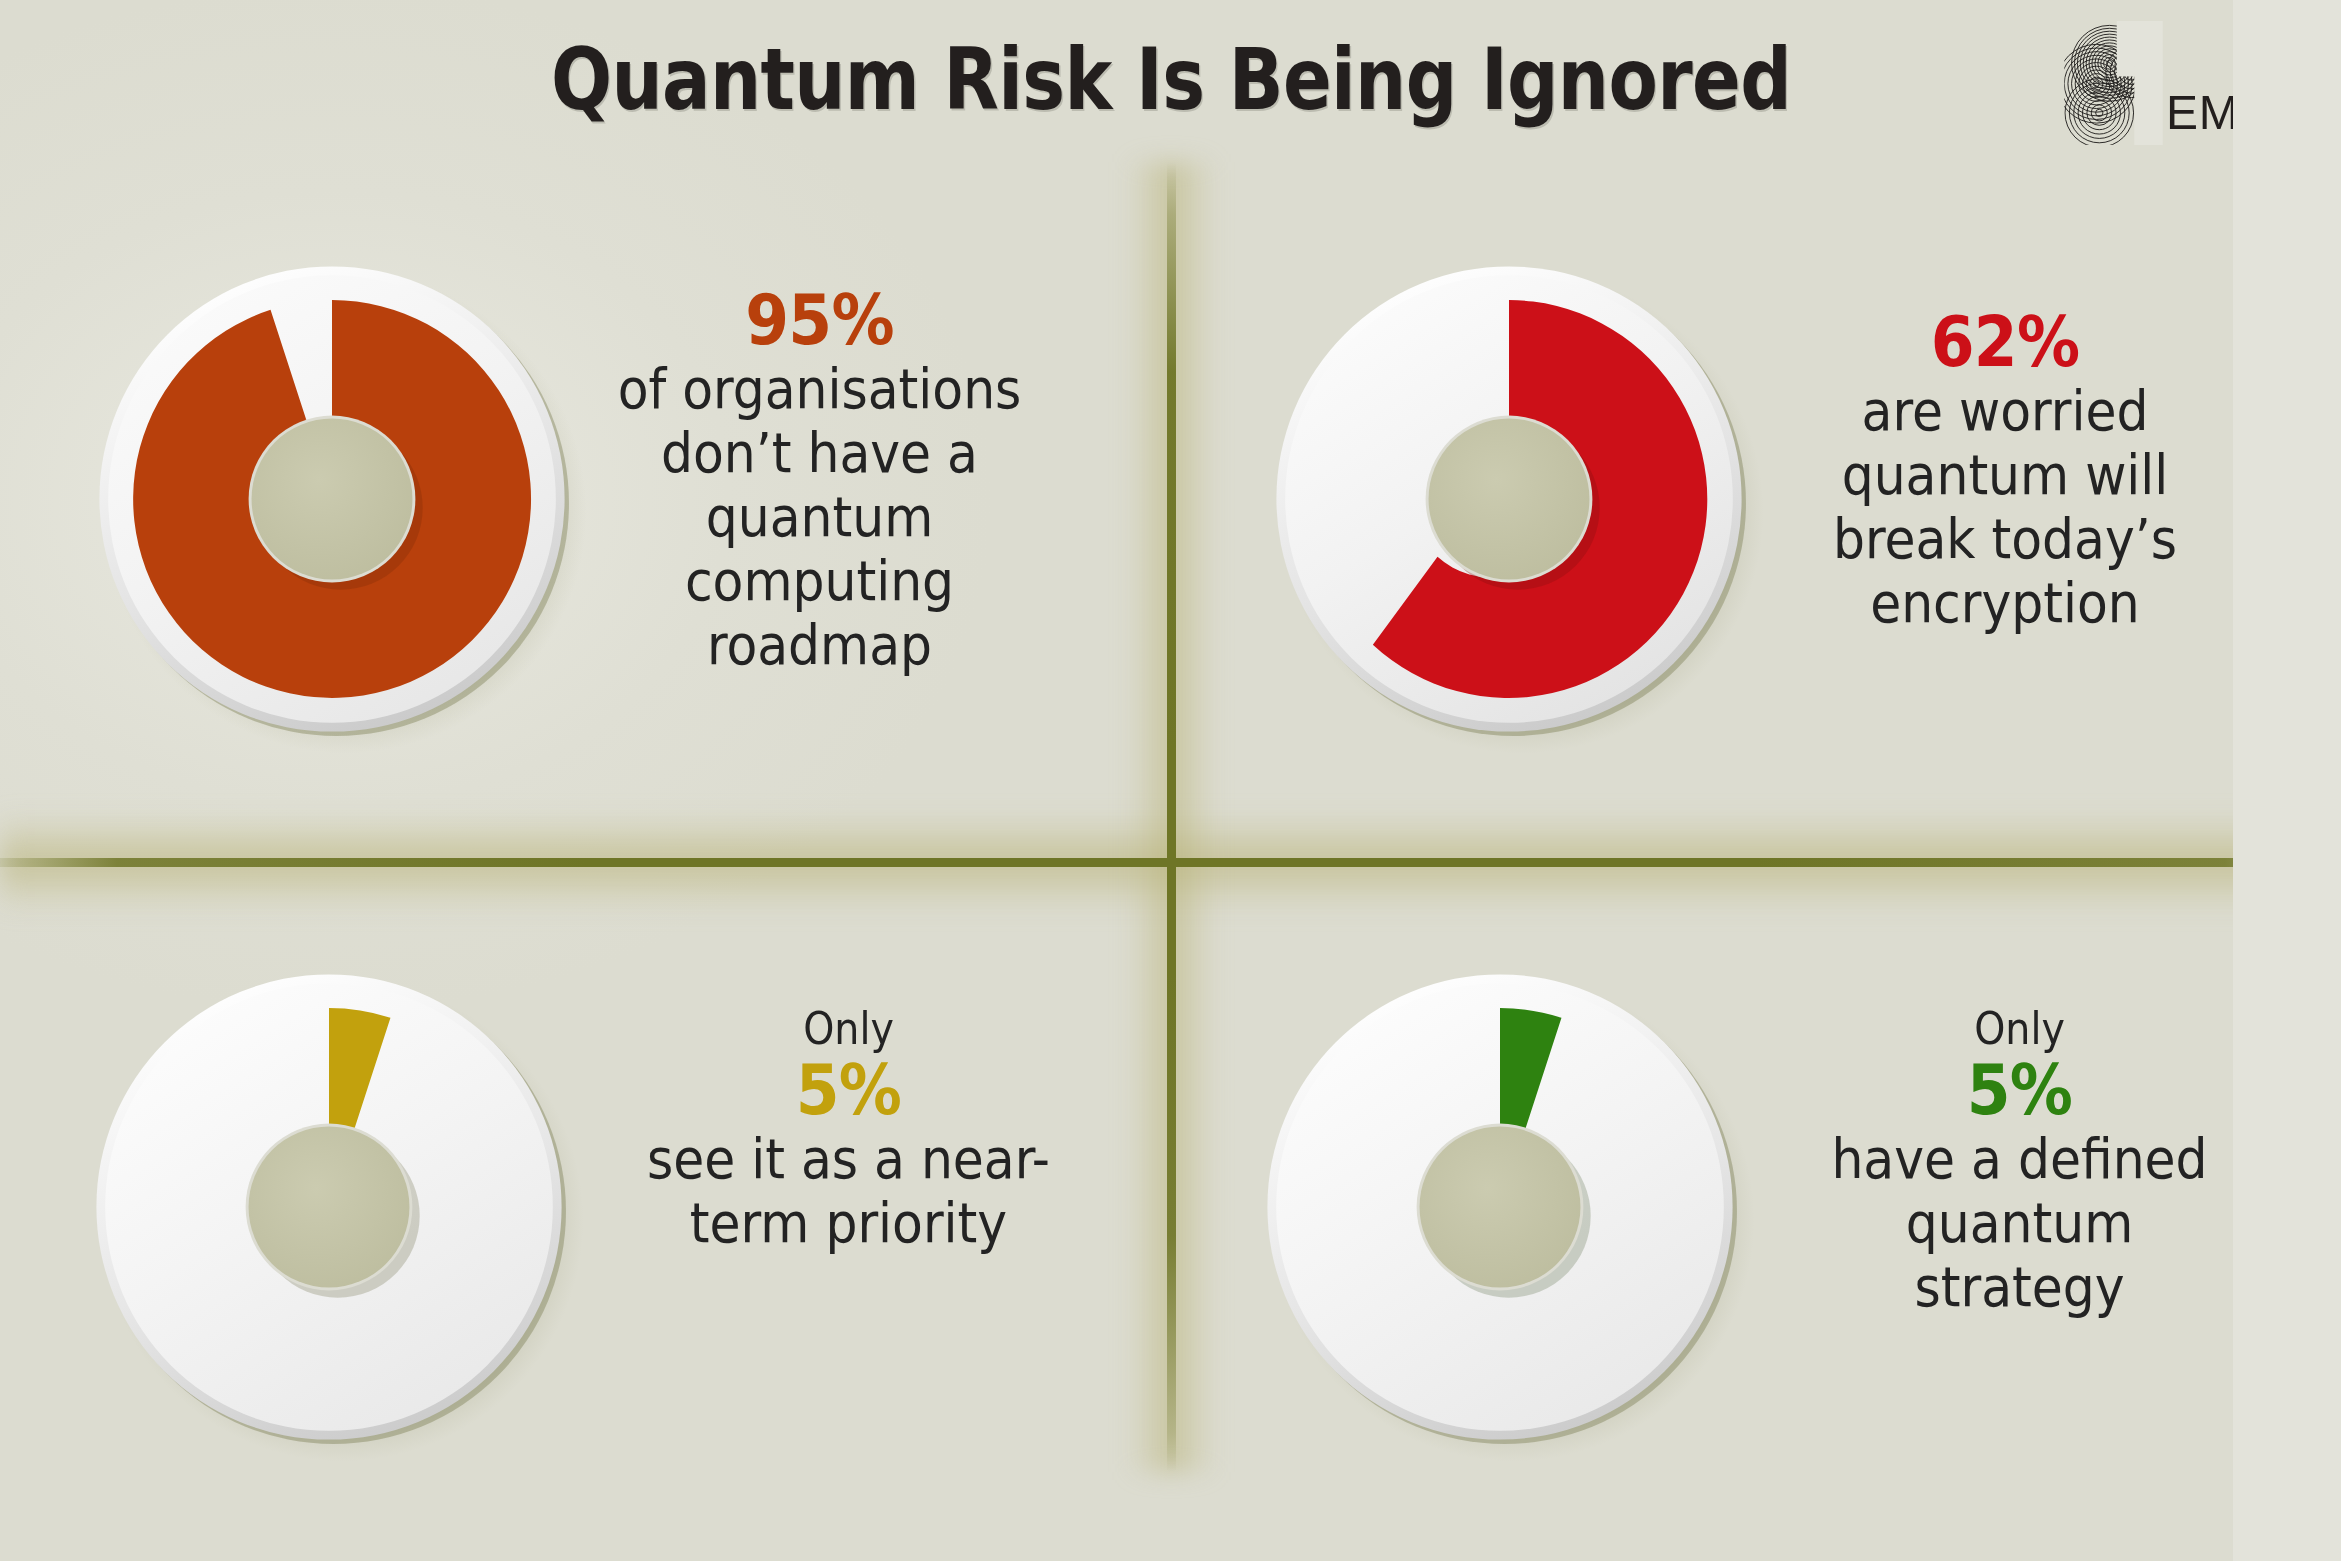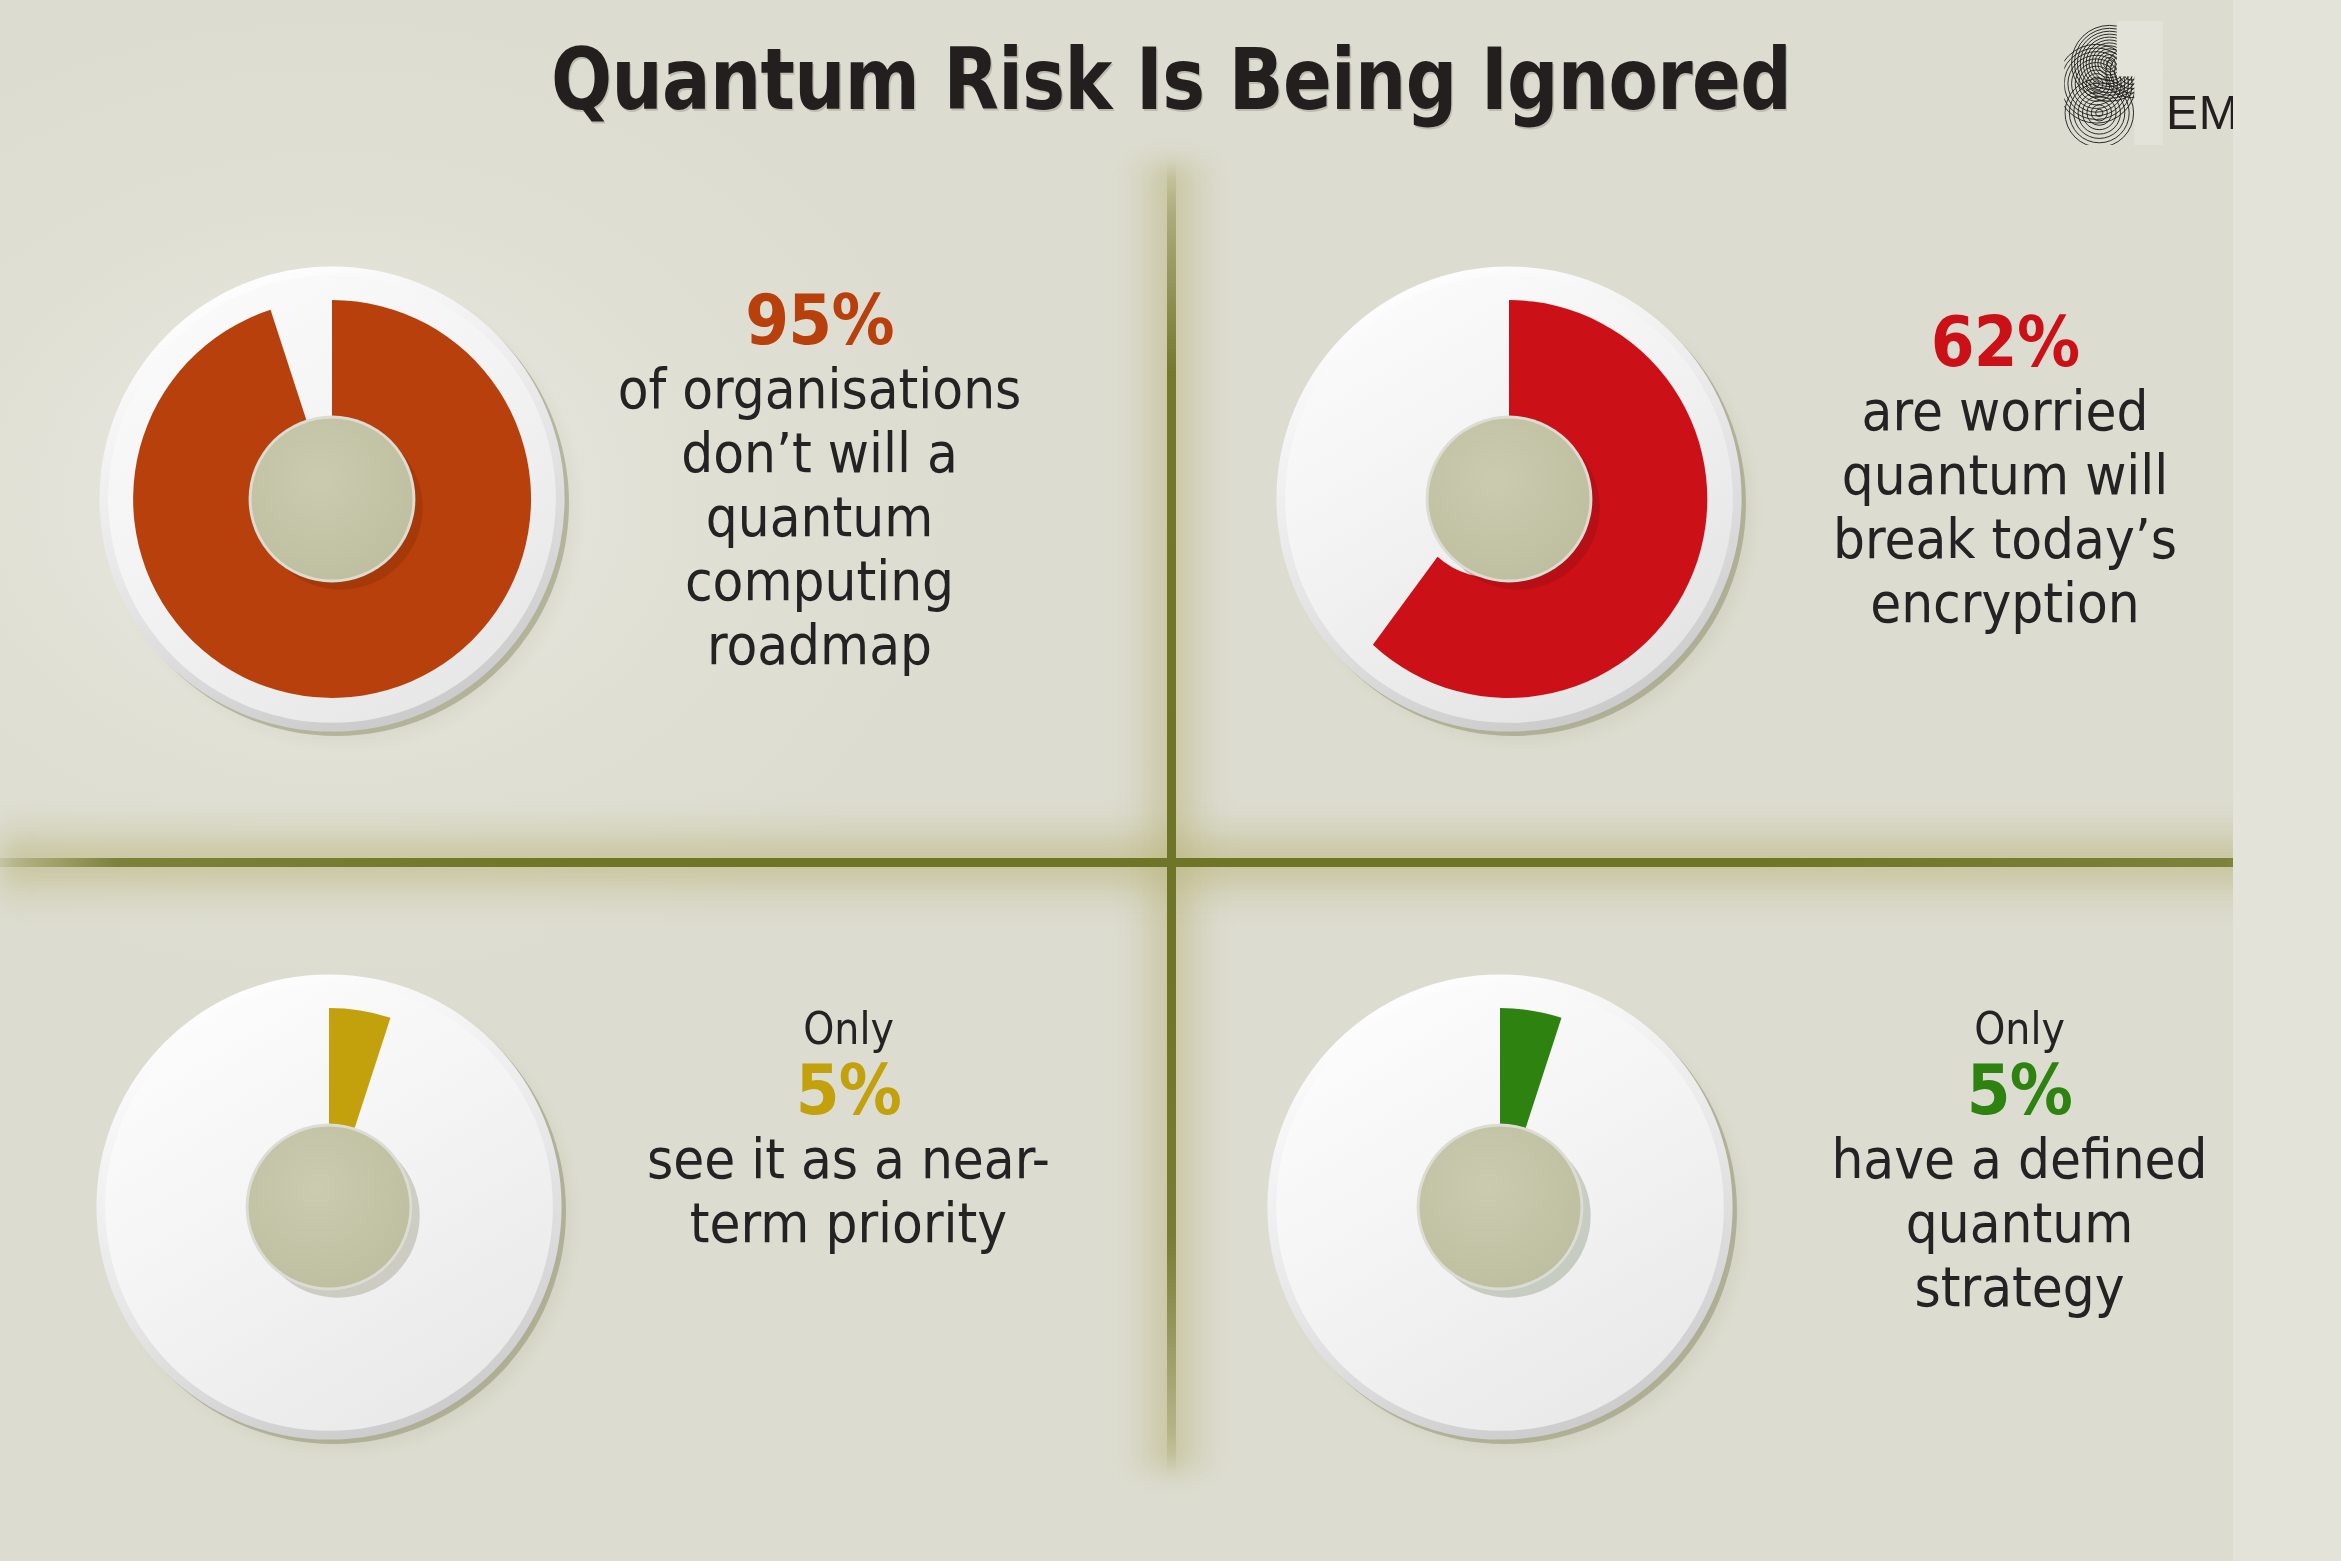--- a/index.html
+++ b/index.html
@@ -312,21 +312,21 @@
       <circle cx="350" cy="350" r="306" fill="url(#face4)"></circle>
       <path d="M 350 78 A 272 272 0 0 1 434.05 91.35 L 383.99 245.45 A 110 110 0 0 0 350 240 Z" fill="#2e8210"></path>
       <circle cx="362" cy="362" r="112" fill="#6a7a58" opacity="0.30"></circle>
       <circle cx="350" cy="350" r="114" fill="#dcdcd2"></circle>
       <circle cx="350" cy="350" r="110" fill="url(#hub4)"></circle>
     </svg>
   </div>
 
   <div class="stat" id="stat1">
     <span class="pct c-orange">95%</span>
-    <span class="body">of organisations don’t will a quantum computing roadmap</span>
+    <span class="body">of organisations don’t have a quantum computing roadmap</span>
   </div>
 
   <div class="stat" id="stat2">
     <span class="pct c-red">62%</span>
     <span class="body">are worried quantum will break today’s encryption</span>
   </div>
 
   <div class="stat" id="stat3">
     <span class="lead">Only</span>
     <span class="pct c-gold">5%</span>

